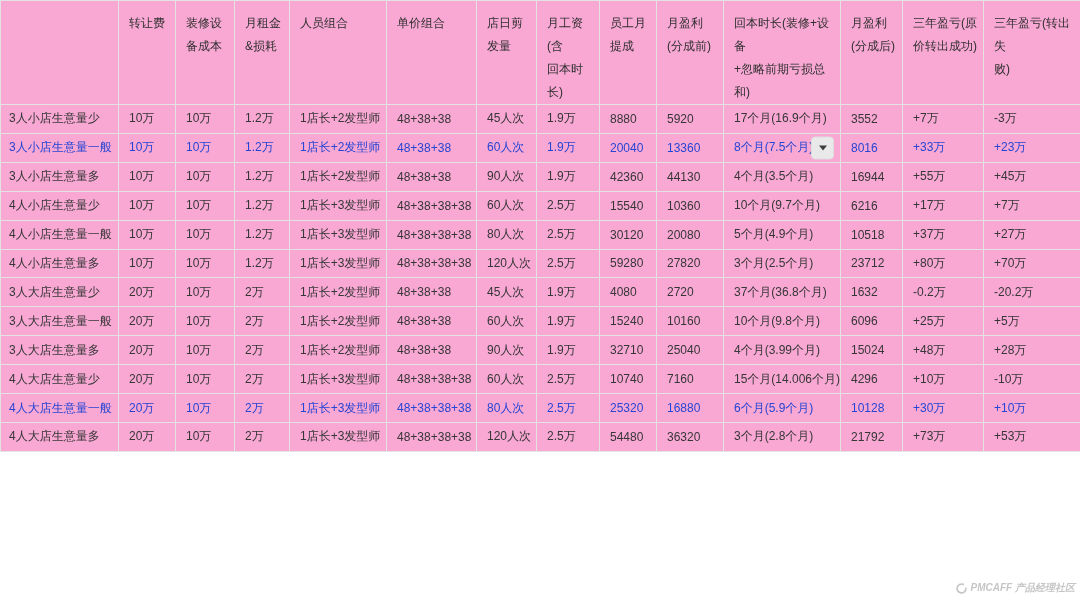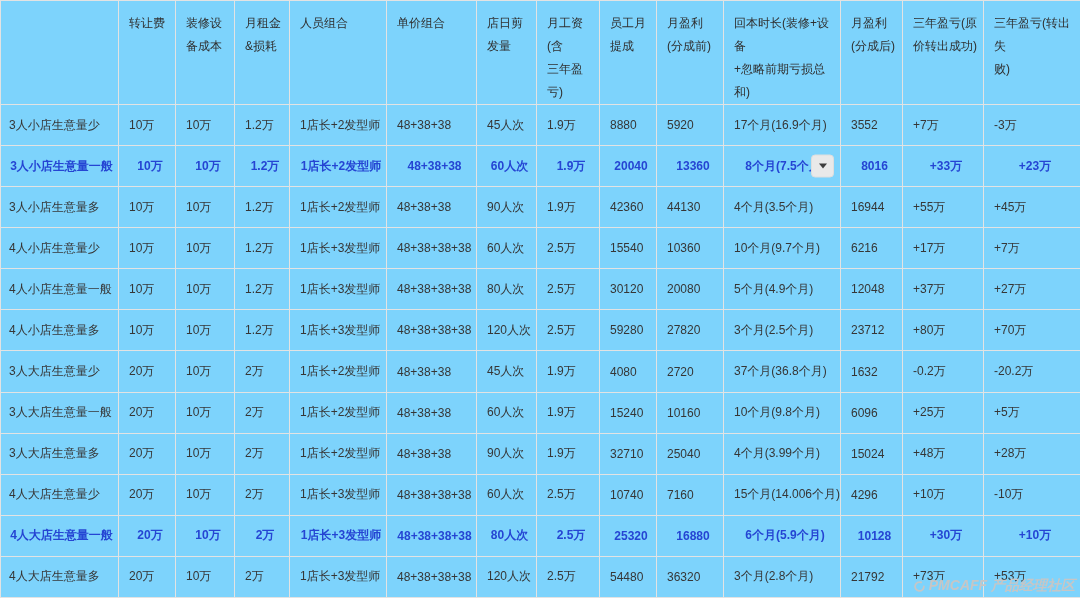--- a/index.html
+++ b/index.html
@@ -1,49 +1,49 @@
 <!DOCTYPE html>
 <html><head>
 <meta charset="utf-8">
 <style>
   html,body { margin:0; padding:0; }
   body {
     width:1080px; height:598px; position:relative; overflow:hidden;
     background:#ffffff; font-family:"Liberation Sans", sans-serif;
   }
   table {
-    width:1080px; height:598px; border-collapse:collapse; table-layout:fixed;
-    background:#7dd3fc;
+    width:1080px; height:452px; border-collapse:collapse; table-layout:fixed;
+    background:#f9a8d4;
   }
   th, td {
     border:1px solid var(--border); font-size:12px; color:var(--text);
     text-align:left; padding:0 4px 0 10px; overflow:hidden;
     box-sizing:border-box;
   }
   thead tr { height:66px; }
   thead th {
     font-weight:normal; vertical-align:top; padding-top:11px;
     line-height:23px; white-space:pre-line; color:#2f2f2f;
   }
   tbody td { vertical-align:middle; position:relative; white-space:nowrap; }
   tbody td.rowlabel { padding-left:8px; }
-  tr.hl td { color:var(--hl); font-weight:bold;text-align:center; }
+  tr.hl td { color:var(--hl); font-weight:normal; }
   .dd-btn {
     position:absolute; right:6px; top:50%; transform:translateY(-50%);
     width:23px; height:23px; background:#e9e9e9; border:1px solid #dedede;
     border-radius:4px; display:flex; align-items:center; justify-content:center;
     cursor:pointer; padding:0;
   }
   .dd-tri {
     width:0; height:0; border-left:4px solid transparent;
     border-right:4px solid transparent; border-top:5px solid #3d3d3d;
   }
   .watermark {
     position:absolute; right:5px; bottom:3px; display:flex; align-items:center;
-    gap:4px; font-size:14px; font-style:italic; font-weight:bold;
+    gap:4px; font-size:10px; font-style:italic; font-weight:bold;
     color:#c6c6c6; pointer-events:none;
   }
   .watermark svg { display:block; }
 </style>
 </head>
 <body style="--hl: #2545d3; --text: #363636; --border: #e3e3e3;">
 
 <table>
   <colgroup>
     <col style="width:118px">
@@ -67,21 +67,21 @@
         <th>转让费</th>
         <th>装修设
 备成本</th>
         <th>月租金
 &amp;损耗</th>
         <th>人员组合</th>
         <th>单价组合</th>
         <th>店日剪
 发量</th>
         <th>月工资(含
-三年盈亏)</th>
+回本时长)</th>
         <th>员工月
 提成</th>
         <th>月盈利
 (分成前)</th>
         <th>回本时长(装修+设备
 +忽略前期亏损总和)</th>
         <th>月盈利
 (分成后)</th>
         <th>三年盈亏(原
 价转出成功)</th>
@@ -161,21 +161,21 @@
         <td><span>10万</span></td>
         <td><span>10万</span></td>
         <td><span>1.2万</span></td>
         <td><span>1店长+3发型师</span></td>
         <td><span>48+38+38+38</span></td>
         <td><span>80人次</span></td>
         <td><span>2.5万</span></td>
         <td><span>30120</span></td>
         <td><span>20080</span></td>
         <td><span>5个月(4.9个月)</span></td>
-        <td><span>12048</span></td>
+        <td><span>10518</span></td>
         <td><span>+37万</span></td>
         <td><span>+27万</span></td>
       </tr>
       <tr>
         <td class="rowlabel">4人小店生意量多</td>
         <td><span>10万</span></td>
         <td><span>10万</span></td>
         <td><span>1.2万</span></td>
         <td><span>1店长+3发型师</span></td>
         <td><span>48+38+38+38</span></td>

